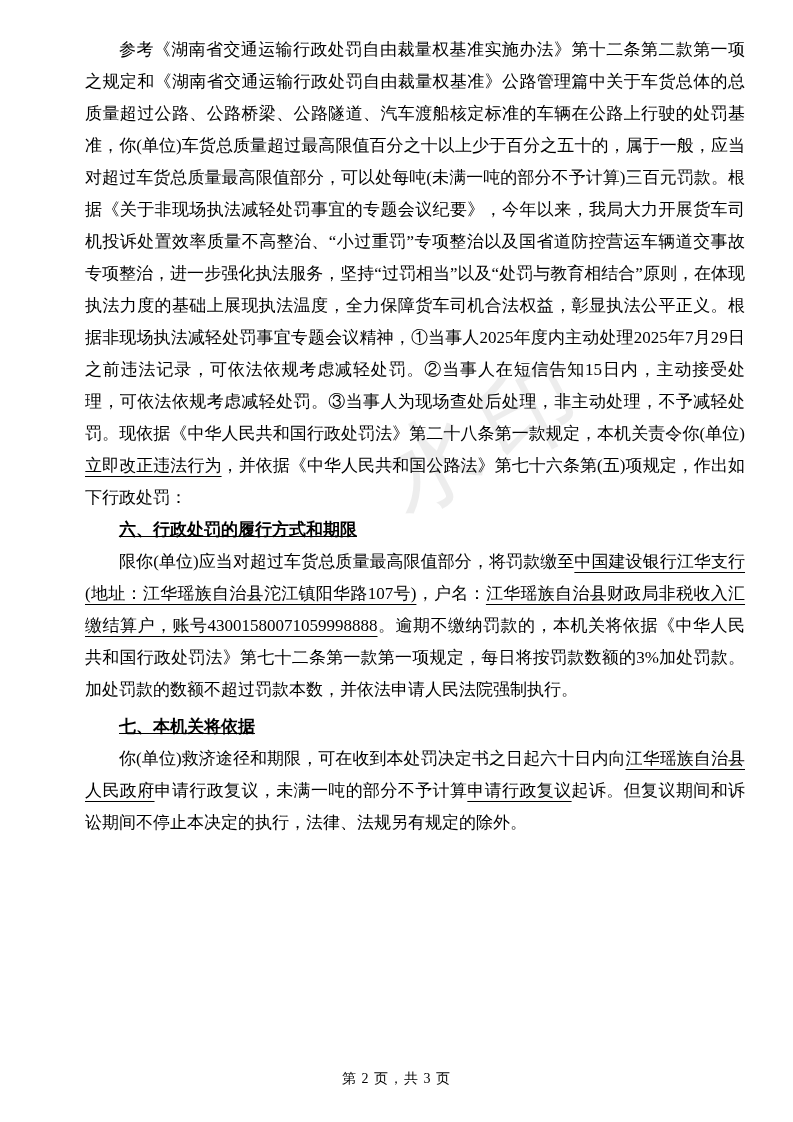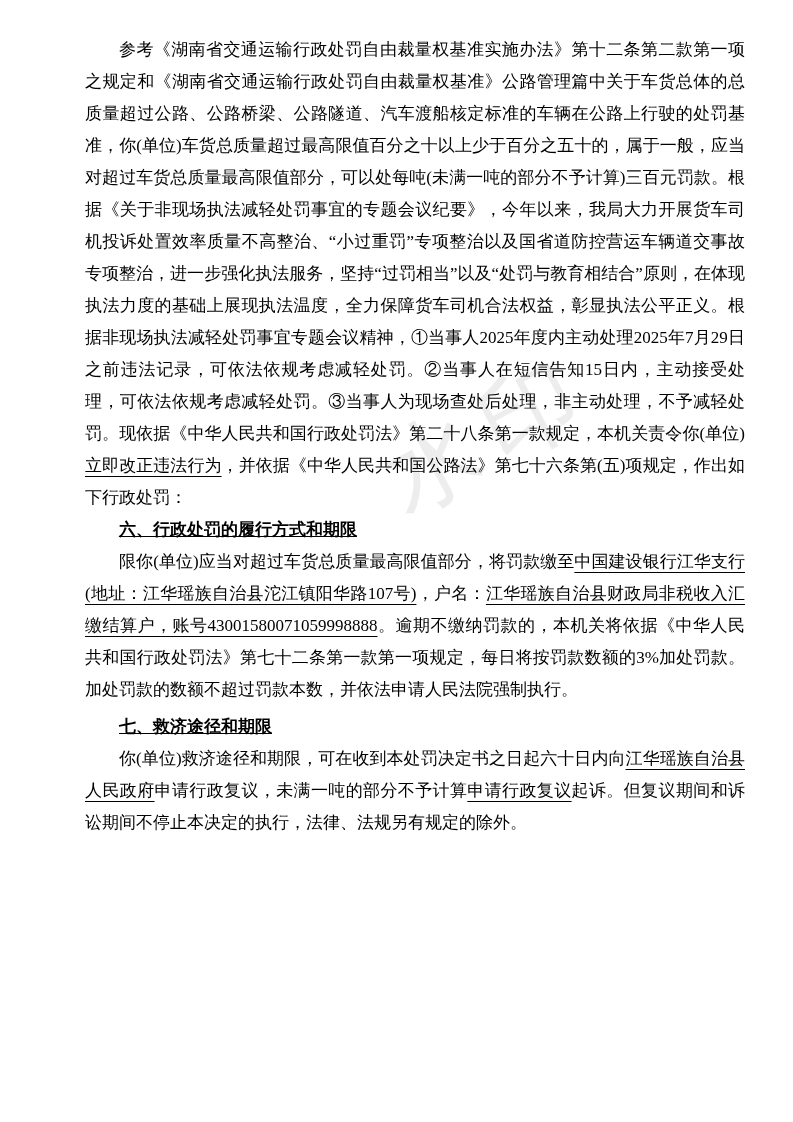--- a/index.html
+++ b/index.html
@@ -78,20 +78,21 @@
 
   <div class="content">
 
     <p class="para"><span>参考《湖南省交通运输行政处罚自由裁量权基准实施办法》第十二条第二款第一项之规定和《湖南省交通运输行政处罚自由裁量权基准》公路管理篇中关于车货总体的总质量超过公路、公路桥梁、公路隧道、汽车渡船核定标准的车辆在公路上行驶的处罚基准，你(单位)车货总质量超过最高限值百分之十以上少于百分之五十的，属于一般，应当对超过车货总质量最高限值部分，可以处每吨(未满一吨的部分不予计算)三百元罚款。根据《关于非现场执法减轻处罚事宜的专题会议纪要》，今年以来，我局大力开展货车司机投诉处置效率质量不高整治、“小过重罚”专项整治以及国省道防控营运车辆道交事故专项整治，进一步强化执法服务，坚持“过罚相当”以及“处罚与教育相结合”原则，在体现执法力度的基础上展现执法温度，全力保障货车司机合法权益，彰显执法公平正义。根据非现场执法减轻处罚事宜专题会议精神，①当事人2025年度内主动处理2025年7月29日之前违法记录，可依法依规考虑减轻处罚。②当事人在短信告知15日内，主动接受处理，可依法依规考虑减轻处罚。③当事人为现场查处后处理，非主动处理，不予减轻处罚。现依据《中华人民共和国行政处罚法》第二十八条第一款规定，本机关责令你(单位)</span><span class="u">立即改正违法行为</span><span>，并依据《中华人民共和国公路法》第七十六条第(五)项规定，作出如下行政处罚：</span></p>
 
 
     <p class="para heading">六、行政处罚的履行方式和期限</p>
 
     <p class="para"><span>限你(单位)应当对超过车货总质量最高限值部分，将罚款缴至</span><span class="u">中国建设银行江华支行(地址：江华瑶族自治县沱江镇阳华路107号)</span><span>，户名：</span><span class="u">江华瑶族自治县财政局非税收入汇缴结算户，账号43001580071059998888</span><span>。逾期不缴纳罚款的，本机关将依据《中华人民共和国行政处罚法》第七十二条第一款第一项规定，每日将按罚款数额的3%加处罚款。加处罚款的数额不超过罚款本数，并依法申请人民法院强制执行。</span></p>
 
-    <p class="para heading heading-gap">七、救济途径和期限</p>
+    <p class="para heading heading-gap">七、本机关将依据</p>
 
     <p class="para"><span>你(单位)救济途径和期限，可在收到本处罚决定书之日起六十日内向</span><span class="u">江华瑶族自治县人民政府</span><span>申请行政复议，未满一吨的部分不予计算</span><span class="u">申请行政复议</span><span>起诉。但复议期间和诉讼期间不停止本决定的执行，法律、法规另有规定的除外。</span></p>
 
   </div>
 
+  <div class="footer">第 2 页，共 3 页</div>
 
 </div>
 
 </body></html>

